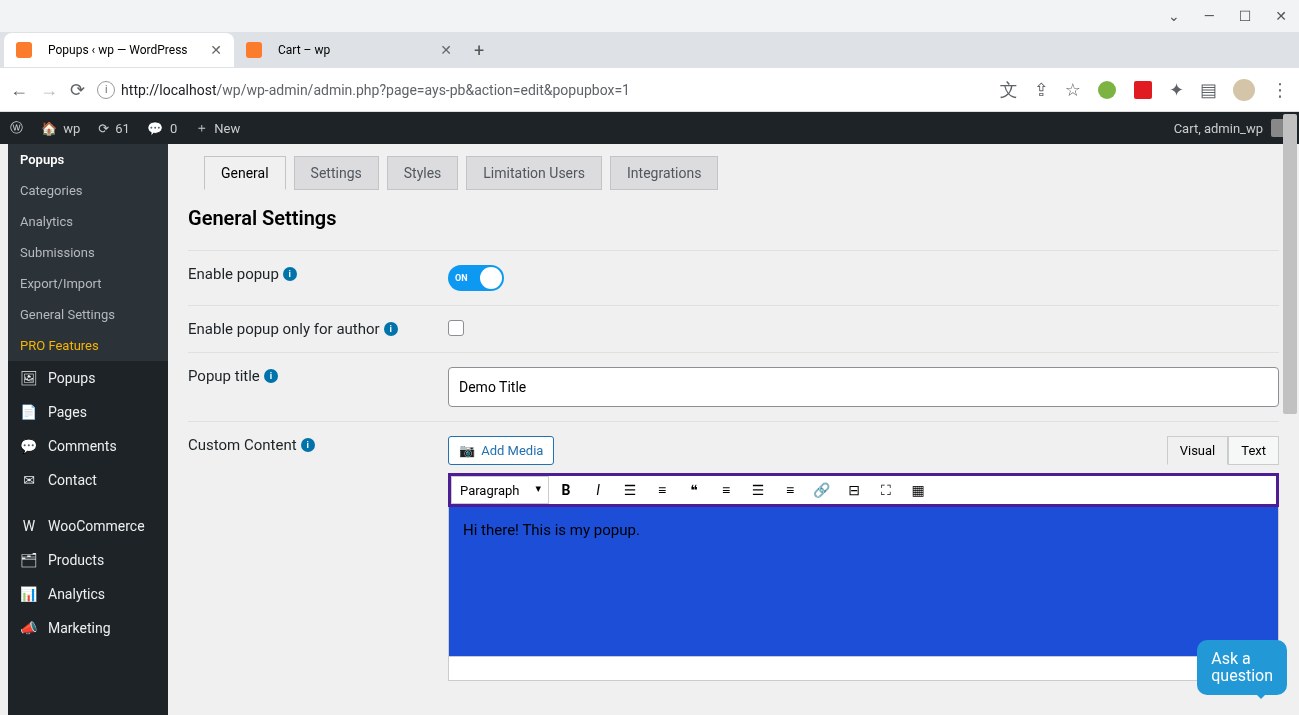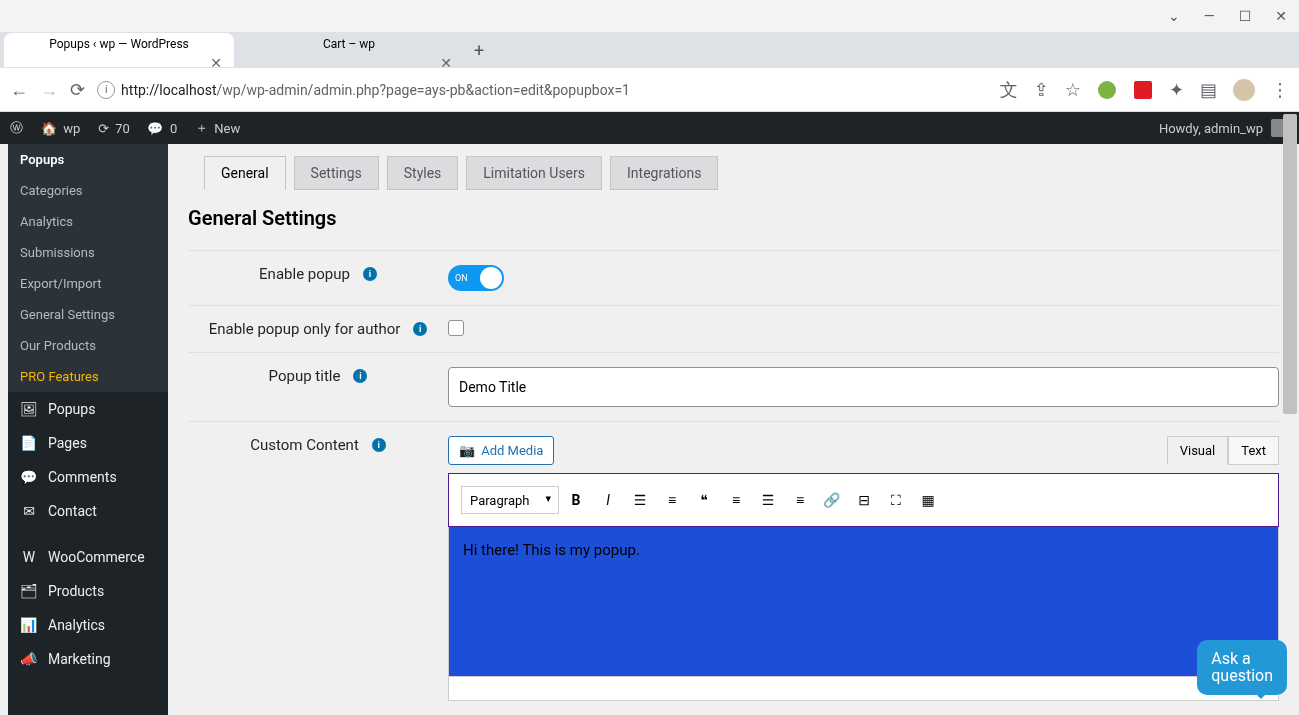--- a/index.html
+++ b/index.html
@@ -3,21 +3,21 @@
 <meta charset="utf-8">
 <style>
 * { margin: 0; padding: 0; box-sizing: border-box; font-family: -apple-system, BlinkMacSystemFont, "Segoe UI", Roboto, sans-serif; }
 body { background: #f0f0f1; overflow: hidden; width: 1299px; height: 715px; position: relative; }
 
 
 .browser-chrome { background: #fff; border-bottom: 1px solid #ddd; }
 .window-controls { display: flex; justify-content: flex-end; align-items: center; height: 32px; padding: 0 12px; gap: 24px; background: #f1f3f4; }
 .window-controls span { color: #555; font-size: 14px; cursor: pointer; }
 .tabs-row { display: flex; align-items: center; background: #dee1e6; height: 36px; padding-left: 4px; }
-.tab { display: flex; align-items: center; height: 34px; padding: 0 12px; border-radius: 8px 8px 0 0; font-size: 12px; gap: 4px; min-width: 230px; flex-direction: column; }
+.tab { display: flex; align-items: center; height: 34px; padding: 0 12px; border-radius: 8px 8px 0 0; font-size: 12px; gap: 16px; min-width: 230px; }
 .tab.active { background: #fff; }
 .tab-icon { width: 16px; height: 16px; background: #fb7c2c; border-radius: 3px; }
 .tab-close { color: #666; font-size: 14px; margin-left: auto; cursor: pointer; }
 .newtab { padding: 4px 10px; font-size: 18px; color: #555; cursor: pointer; }
 .addr-row { display: flex; align-items: center; height: 44px; padding: 0 10px; gap: 12px; background: #fff; }
 .nav-icon { color: #5f6368; font-size: 18px; cursor: pointer; }
 .nav-icon.disabled { color: #bbb; }
 .url-area { flex: 1; display: flex; align-items: center; gap: 6px; color: #5f6368; font-size: 14px; }
 .url-area .proto { border: 1px solid #999; border-radius: 50%; width: 18px; height: 18px; display: inline-flex; align-items: center; justify-content: center; font-size: 10px; }
 .url-text { color: #202124; }
@@ -48,40 +48,40 @@
 
 
 .wp-content { flex: 1; background: #f0f0f1; padding: 12px 20px 0 20px; overflow-y: auto; position: relative; }
 .nav-tabs { display: flex; gap: 8px; margin-left: 16px; margin-bottom: 16px; }
 .nav-tab { padding: 8px 16px; background: #dcdcde; border: 1px solid #c3c4c7; font-size: 14px; color: #50575e; cursor: pointer; }
 .nav-tab.active { background: #f0f0f1; border-bottom-color: #f0f0f1; color: #000; }
 .section-title { font-size: 20px; font-weight: 600; margin-bottom: 20px; }
 
 .form-row { display: flex; align-items: flex-start; padding: 14px 0; border-top: 1px solid #e0e0e0; }
 .form-row:first-of-type { border-top: none; }
-.form-label { width: 260px; font-size: 15px; color: #1d2327; display: flex; align-items: center; gap: 13px; justify-content: center; }
+.form-label { width: 260px; font-size: 15px; color: #1d2327; display: flex; align-items: center; gap: 4px; }
 .info-icon { width: 14px; height: 14px; border-radius: 50%; background: #0073aa; color: #fff; font-size: 9px; display: inline-flex; align-items: center; justify-content: center; font-weight: bold; }
 .form-control { flex: 1; }
 
 
 .toggle { width: 56px; height: 26px; border-radius: 13px; background: #0d99f2; position: relative; cursor: pointer; display: flex; align-items: center; }
 .toggle .knob { width: 22px; height: 22px; border-radius: 50%; background: #fff; position: absolute; right: 2px; }
-.toggle .lbl { color: #fff; font-size: 9px; font-weight: normal; position: absolute; left: 7px; }
+.toggle .lbl { color: #fff; font-size: 9px; font-weight: bold; position: absolute; left: 7px; }
 
 .checkbox { width: 16px; height: 16px; border: 1px solid #8c8f94; border-radius: 3px; background: #fff; cursor: pointer; }
 
 .text-input { width: 100%; height: 40px; border: 1px solid #8c8f94; border-radius: 4px; padding: 0 10px; font-size: 14px; }
 
 
 .editor-wrap { }
 .add-media-btn { border: 1px solid #2271b1; color: #2271b1; background: #fff; padding: 6px 10px; border-radius: 3px; font-size: 13px; cursor: pointer; display: inline-flex; align-items: center; gap: 6px; margin-bottom: 8px; }
 .editor-tabs { float: right; display: flex; padding-left: 12px; }
 .editor-tab { padding: 6px 12px; border: 1px solid #ccc; font-size: 13px; cursor: pointer; background: #f6f7f7; }
 .editor-tab.active { background: #f0f0f1; border-bottom-color: #f0f0f1; }
-.editor-toolbar { clear: both; border: 1px solid #4c1d95; background: #fff; padding: 12px; display: flex; align-items: flex-start; gap: 2px; }
+.editor-toolbar { clear: both; border: 3px solid #4c1d95; background: #fff; padding: 0; display: flex; align-items: flex-start; gap: 2px; }
 .format-select { height: 28px; border: 1px solid #ccc; padding: 0 28px 0 8px; font-size: 13px; background: #fff; appearance: none; }
 .tb-wrap { position: relative; }
 .tb-wrap::after { content: "▾"; position: absolute; right: 8px; top: 6px; font-size: 11px; pointer-events: none; }
 .tb-btn { width: 30px; height: 28px; display: inline-flex; align-items: center; justify-content: center; cursor: pointer; font-size: 14px; }
 .editor-content { border: 1px solid #ccc; border-top: none; background: #1d4ed8; min-height: 150px; padding: 14px; font-size: 15px; }
 .editor-status { border: 1px solid #ccc; border-top: none; background: #fff; height: 24px; }
 
 
 .ask-bubble { position: absolute; right: 12px; bottom: 20px; background: #2299d6; color: #fff; border-radius: 10px; padding: 10px 14px; font-family: cursive; font-size: 16px; line-height: 1.1; cursor: pointer; }
 .ask-bubble::after { content: ""; position: absolute; bottom: -12px; right: 18px; border: 8px solid transparent; border-top-color: #2299d6; }
@@ -134,40 +134,39 @@
     <span class="nav-icon">▤</span>
     <span class="avatar-small"></span>
     <span class="nav-icon">⋮</span>
   </div>
 </div>
 
 <div class="wp-admin-bar">
   <div class="wp-bar-left">
     <span class="wp-bar-item">ⓦ</span>
     <span class="wp-bar-item">🏠 <span>wp</span></span>
-    <span class="wp-bar-item">⟳ <span>70</span></span>
+    <span class="wp-bar-item">⟳ <span>61</span></span>
     <span class="wp-bar-item">💬 <span>0</span></span>
     <span class="wp-bar-item">＋ <span>New</span></span>
   </div>
   <div class="wp-bar-right">
-    <span>Howdy, admin_wp</span>
+    <span>Cart, admin_wp</span>
     <span class="wp-avatar"></span>
   </div>
 </div>
 
 <div class="wp-body">
   <div class="wp-sidebar">
     <div class="submenu">
       <div class="subitem active">Popups</div>
       <div class="subitem">Categories</div>
       <div class="subitem">Analytics</div>
       <div class="subitem">Submissions</div>
       <div class="subitem">Export/Import</div>
       <div class="subitem">General Settings</div>
-      <div class="subitem">Our Products</div>
       <div class="subitem pro">PRO Features</div>
     </div>
     <div class="section">
         <span class="menu-icon">🖼</span>
         <span>Popups</span>
       </div>
     <div class="section">
         <span class="menu-icon">📄</span>
         <span>Pages</span>
       </div>

